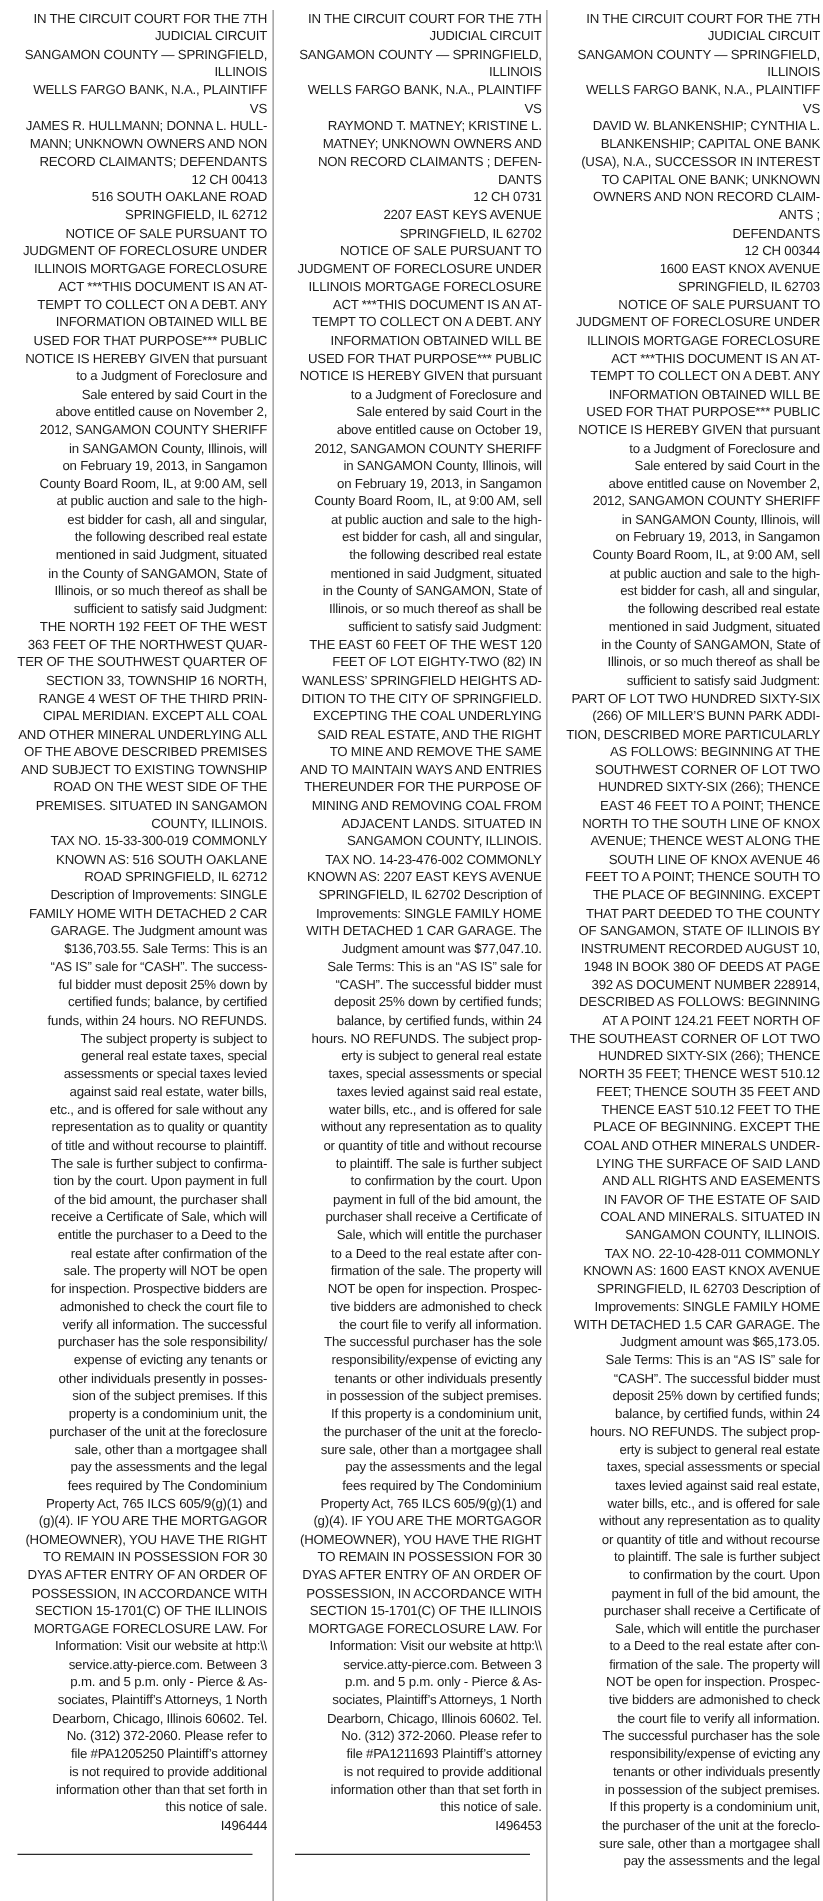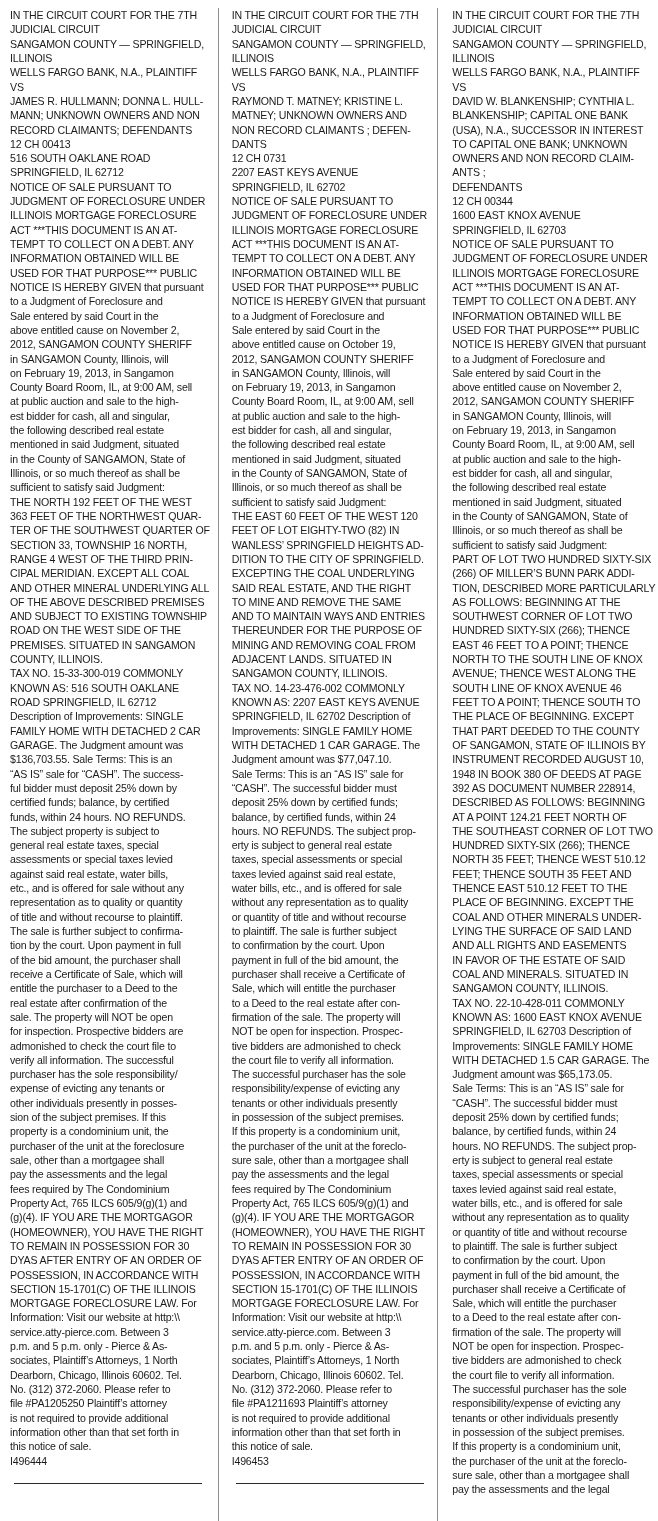--- a/index.html
+++ b/index.html
@@ -12,20 +12,21 @@
     height: 1521px;
     overflow: hidden;
     font-family: "Liberation Sans", sans-serif;
   }
   .page {
     display: flex;
     width: 658px;
     height: 1521px;
     box-sizing: border-box;
     padding-top: 8px;
+    text-align: right;
   }
   .col {
     box-sizing: border-box;
     overflow: hidden;
   }
   .col-1 { width: 218px; padding-left: 10px; padding-right: 4px; }
   .col-2 { width: 219px; padding-left: 13px; padding-right: 4px; }
   .col-3 { width: 220px; padding-left: 14px; padding-right: 2px; }
   .vrule {
     width: 1px;

